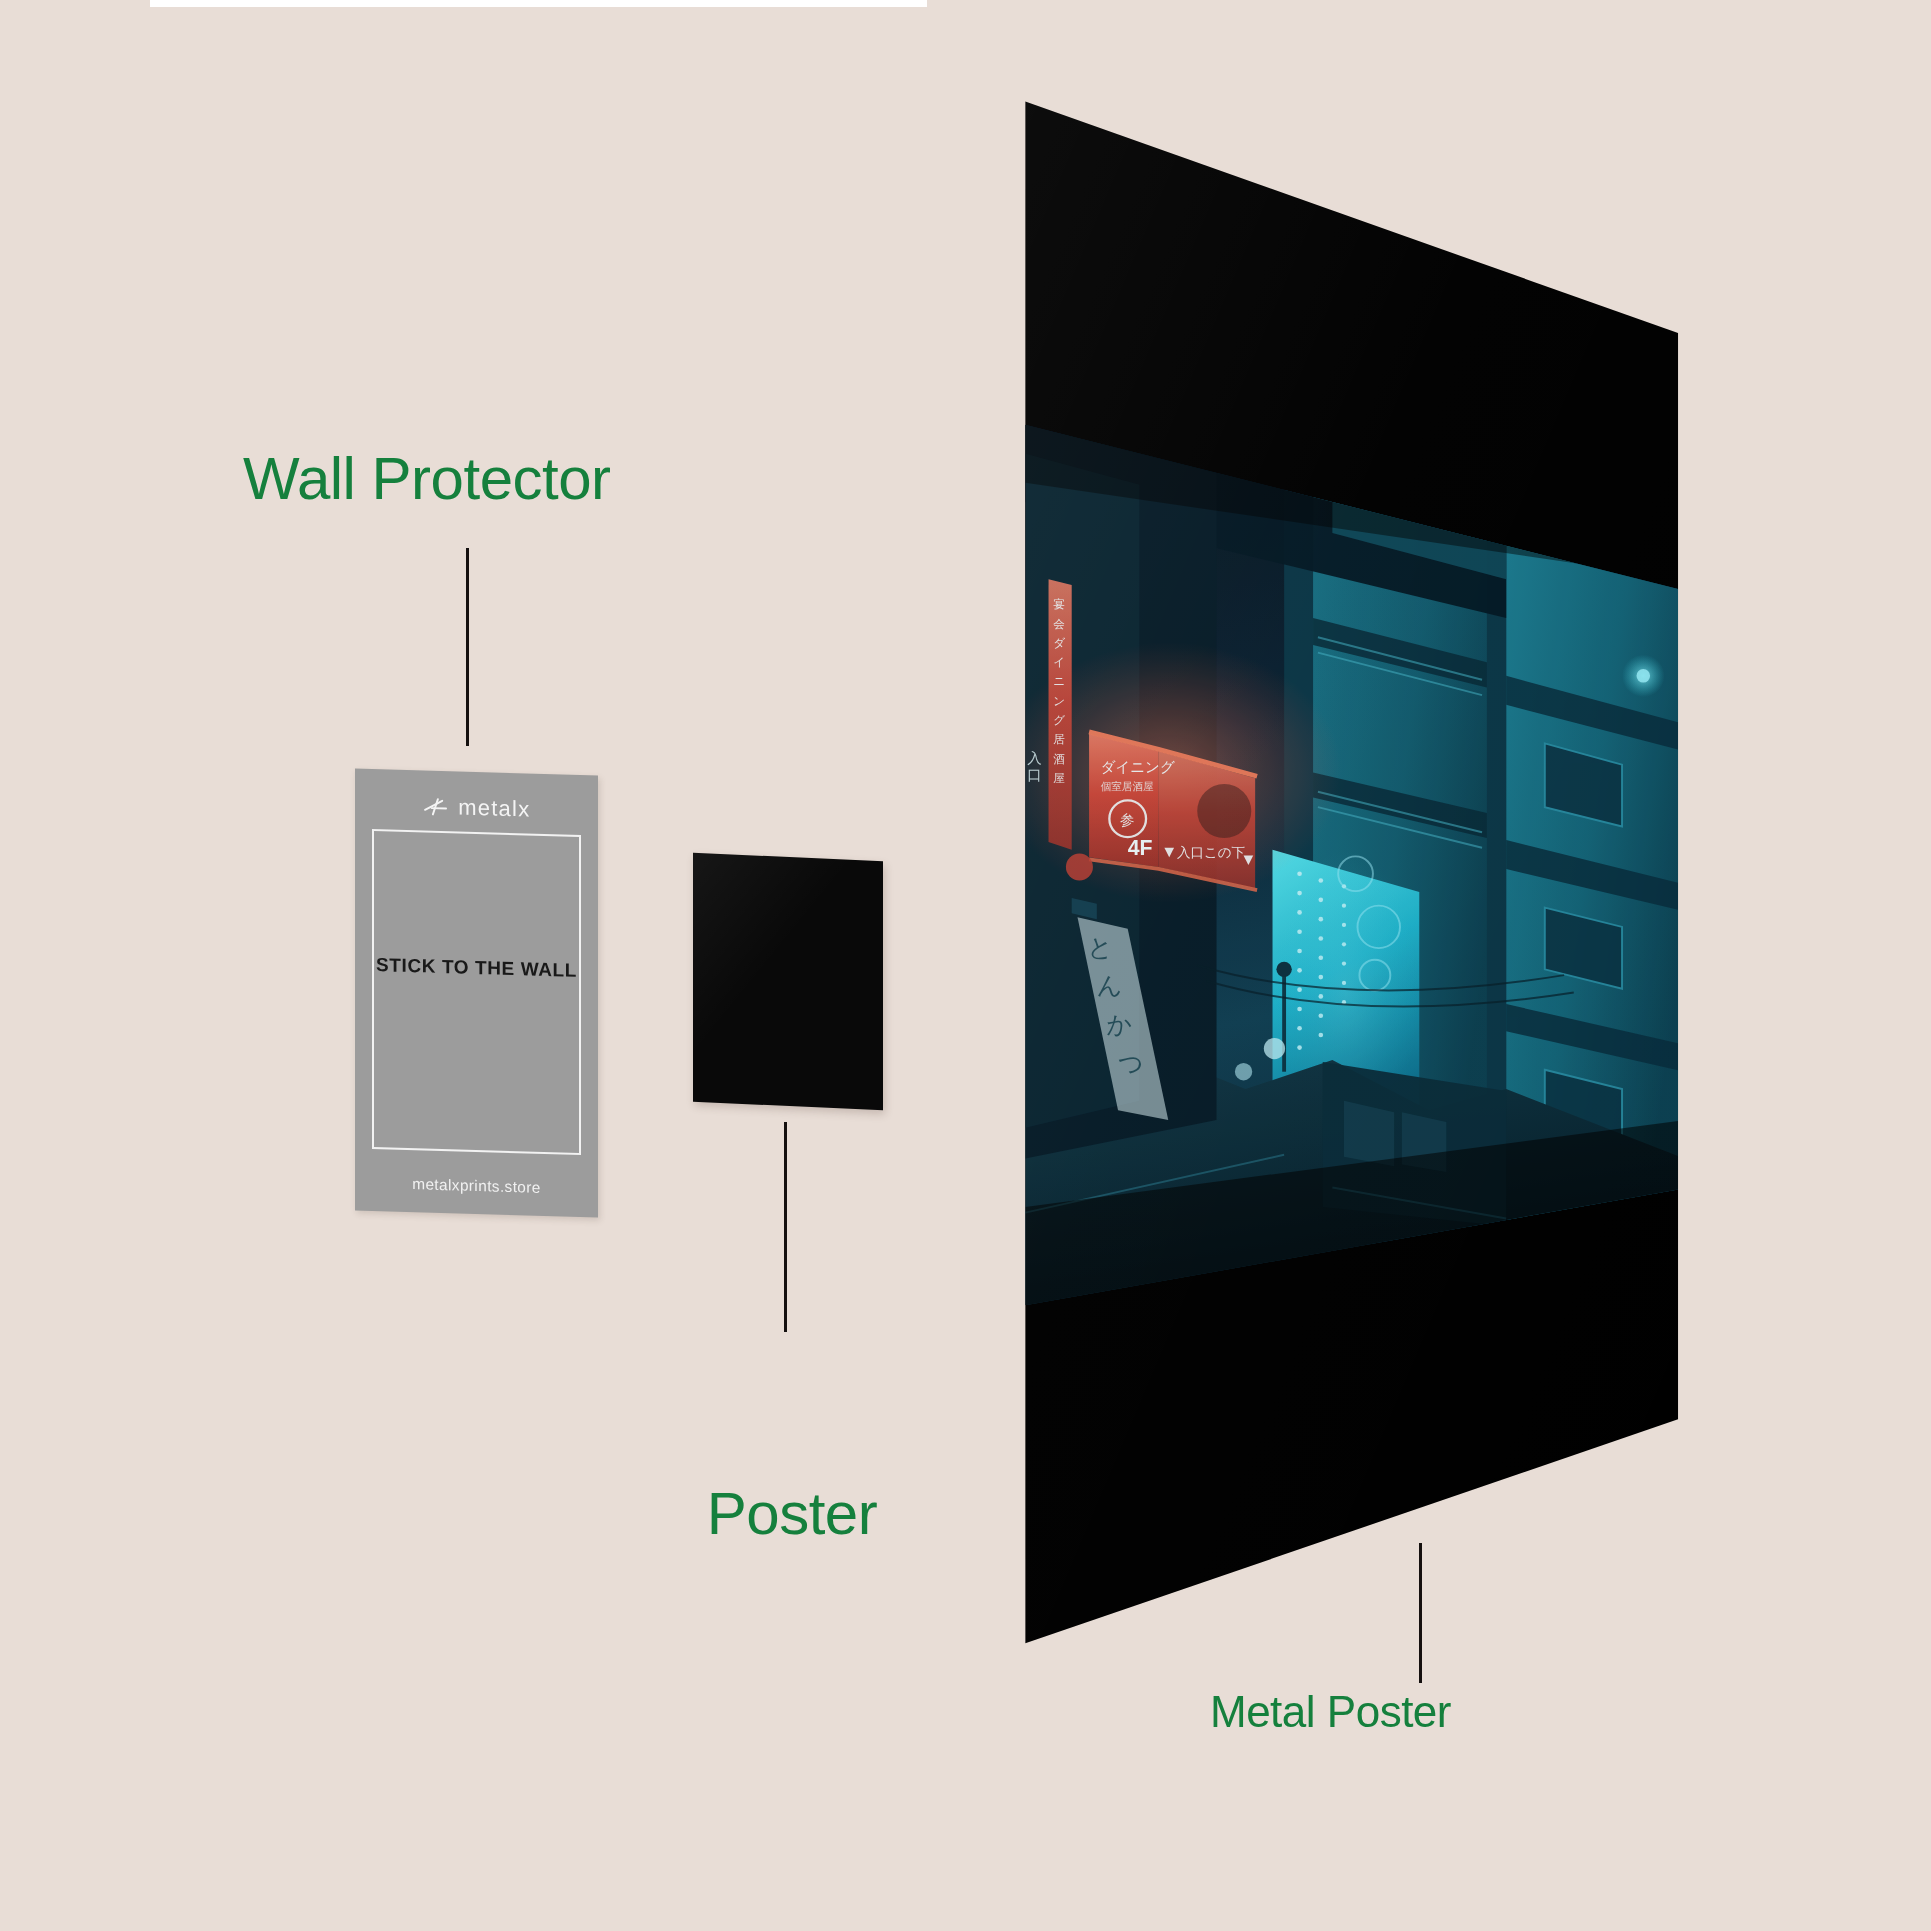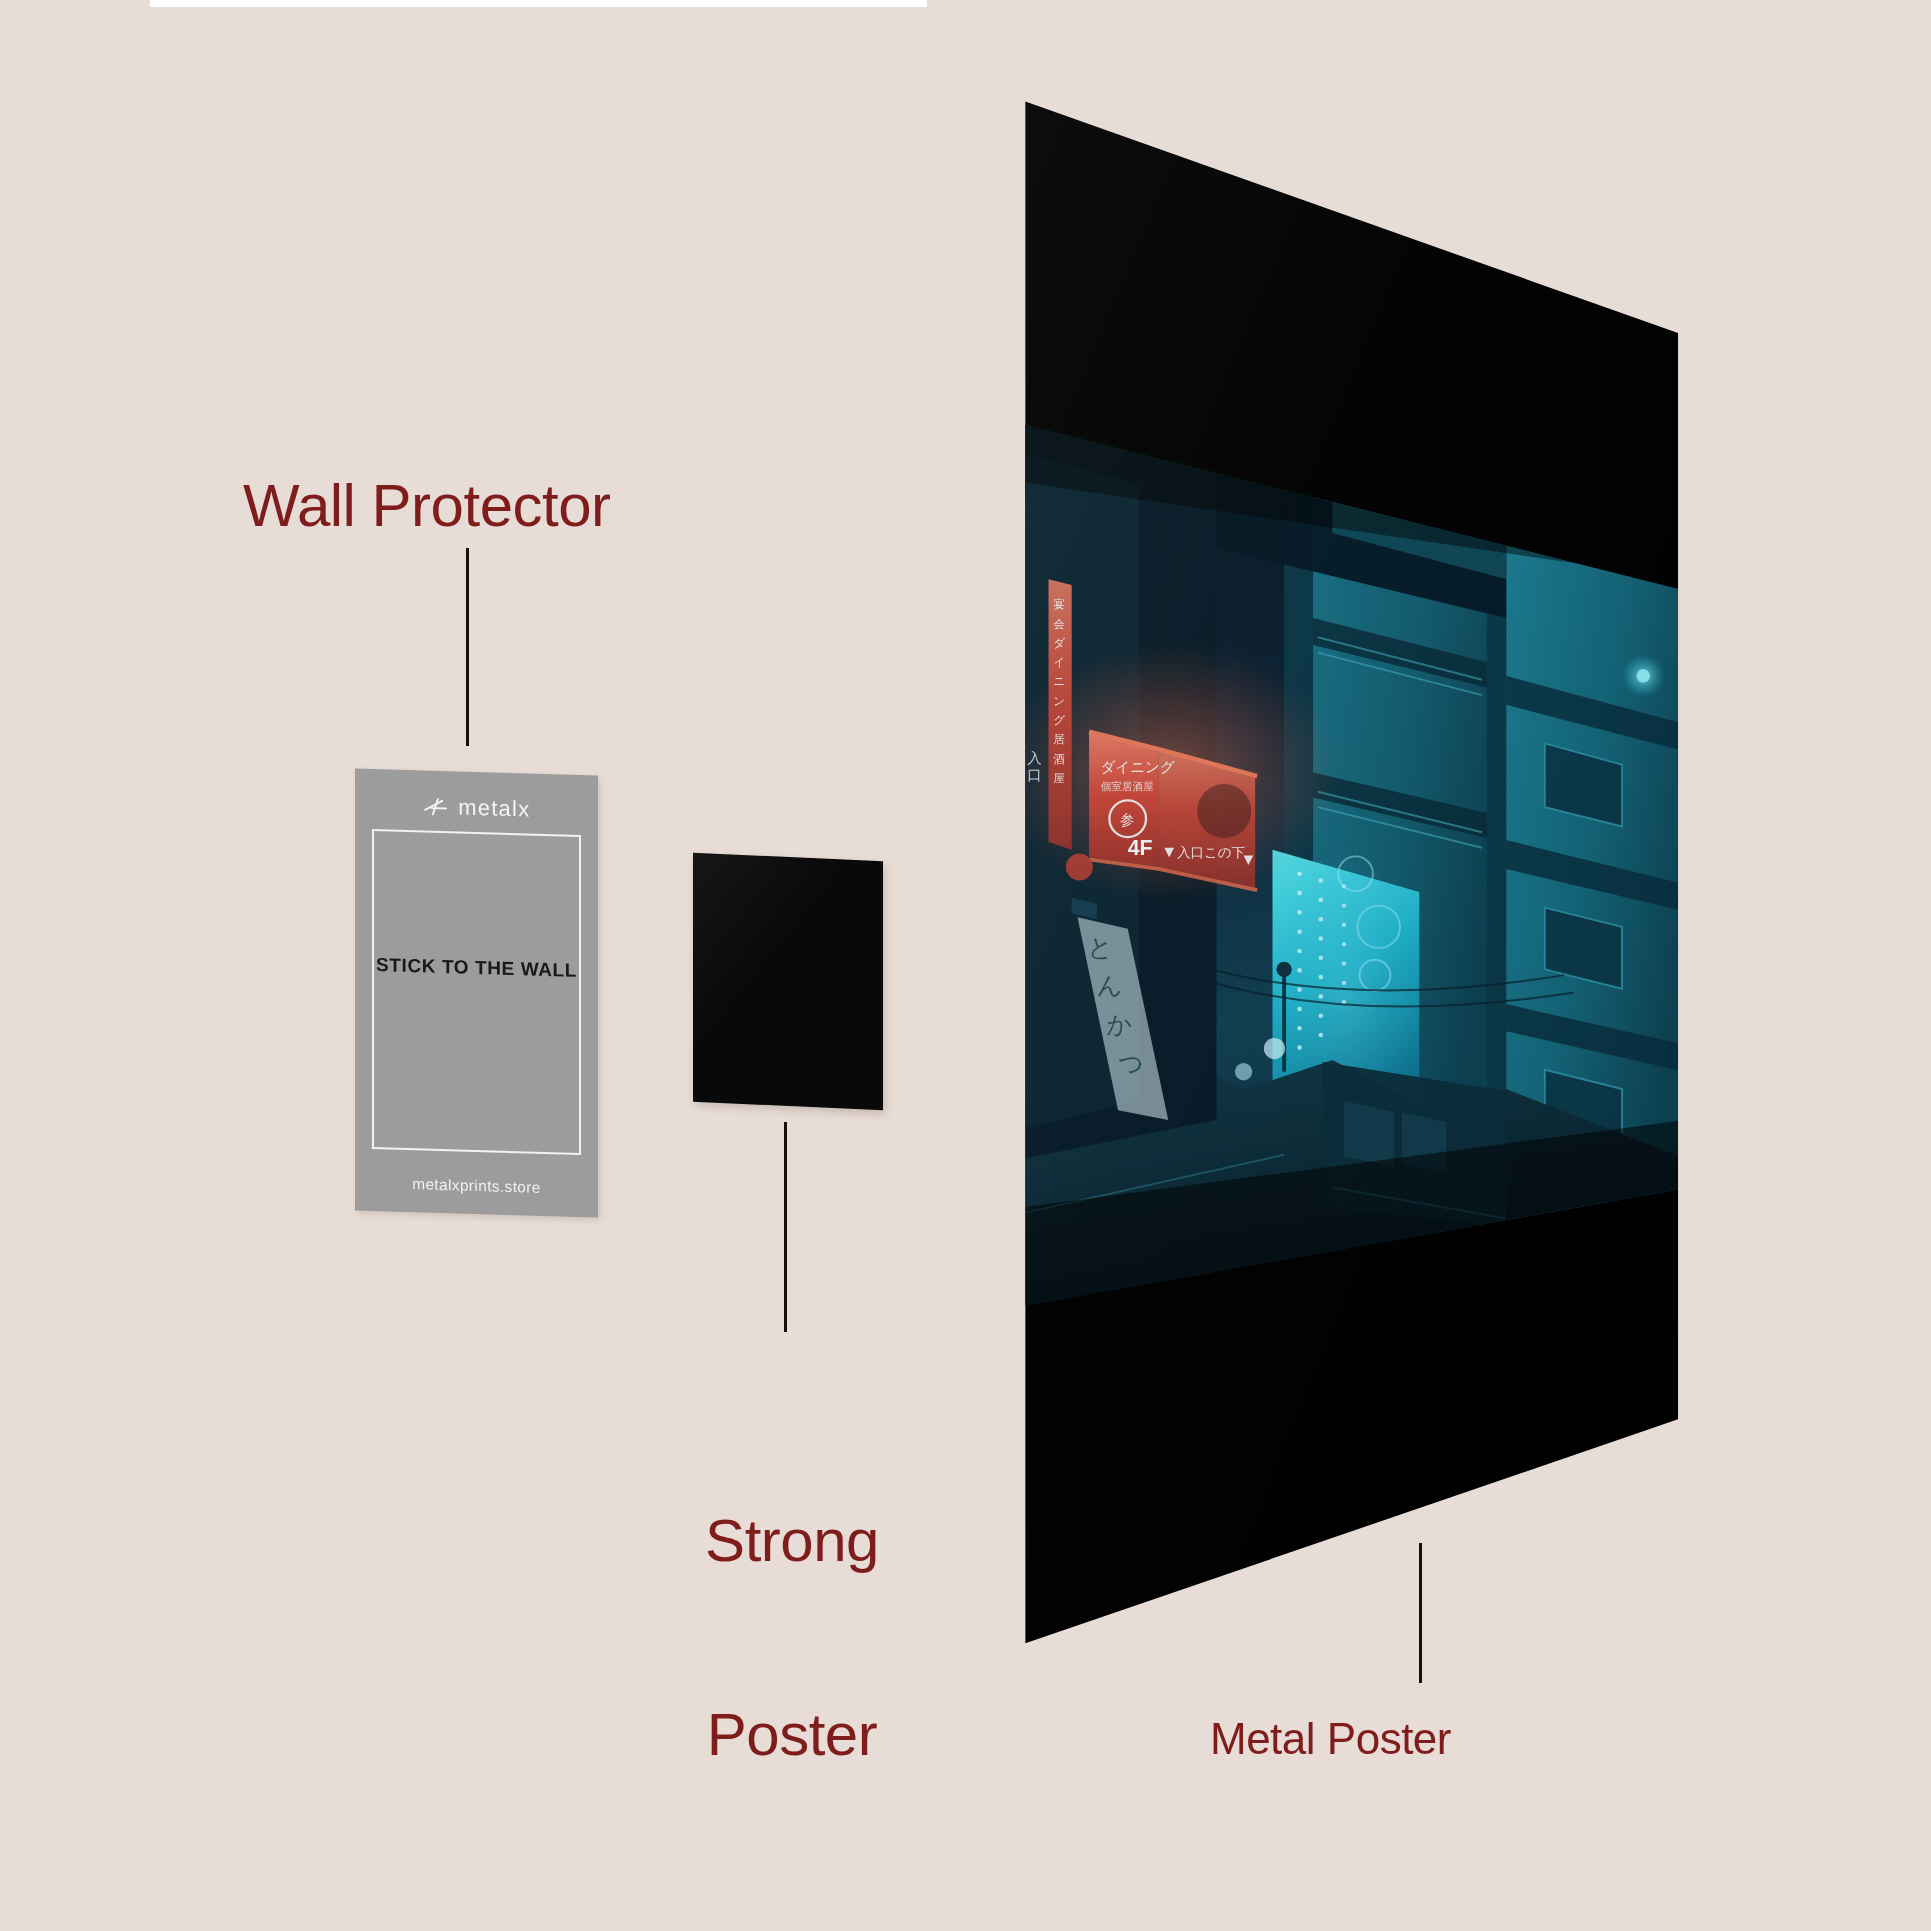--- a/index.html
+++ b/index.html
@@ -15,26 +15,25 @@
 
   
   .top-strip{
     position:absolute;left:150px;top:0;width:777px;height:6.8px;
     background:#ffffff;
   }
 
   
   .callout-label{
     position:absolute;
-    color:#7f1d1d;
+    color:#15803d;
     font-weight:400;
     letter-spacing:-0.5px;
     white-space:pre;
     line-height:1.08;
-    margin-top:27px;
   }
   #label-wall-protector{left:243px;top:447px;font-size:60px;}
   #label-strong-magnet{left:676px;top:1352px;font-size:60px;text-align:center;width:232px;}
   #label-metal-poster{left:1210px;top:1688px;font-size:44px;}
 
   
   .leader{position:absolute;background:#15100f;width:2.9px;}
   #leader-wall-protector{left:466px;top:548px;height:198px;}
   #leader-strong-magnet{left:784px;top:1122px;height:210px;}
   #leader-metal-poster{left:1419px;top:1543px;height:140px;}
@@ -374,20 +373,19 @@
 
   <div class="magnet"></div>
 
   <div class="leader" id="leader-wall-protector"></div>
   <div class="leader" id="leader-strong-magnet"></div>
   <div class="leader" id="leader-metal-poster"></div>
 
   <div class="callout-label" id="label-wall-protector">Wall Protector</div>
 
   <div class="callout-label" id="label-strong-magnet">
-    <div>Strong</div>
     <div>Poster</div>
   </div>
 
   <div class="callout-label" id="label-metal-poster">Metal Poster</div>
 
 </div>
 
 
 </body></html>

